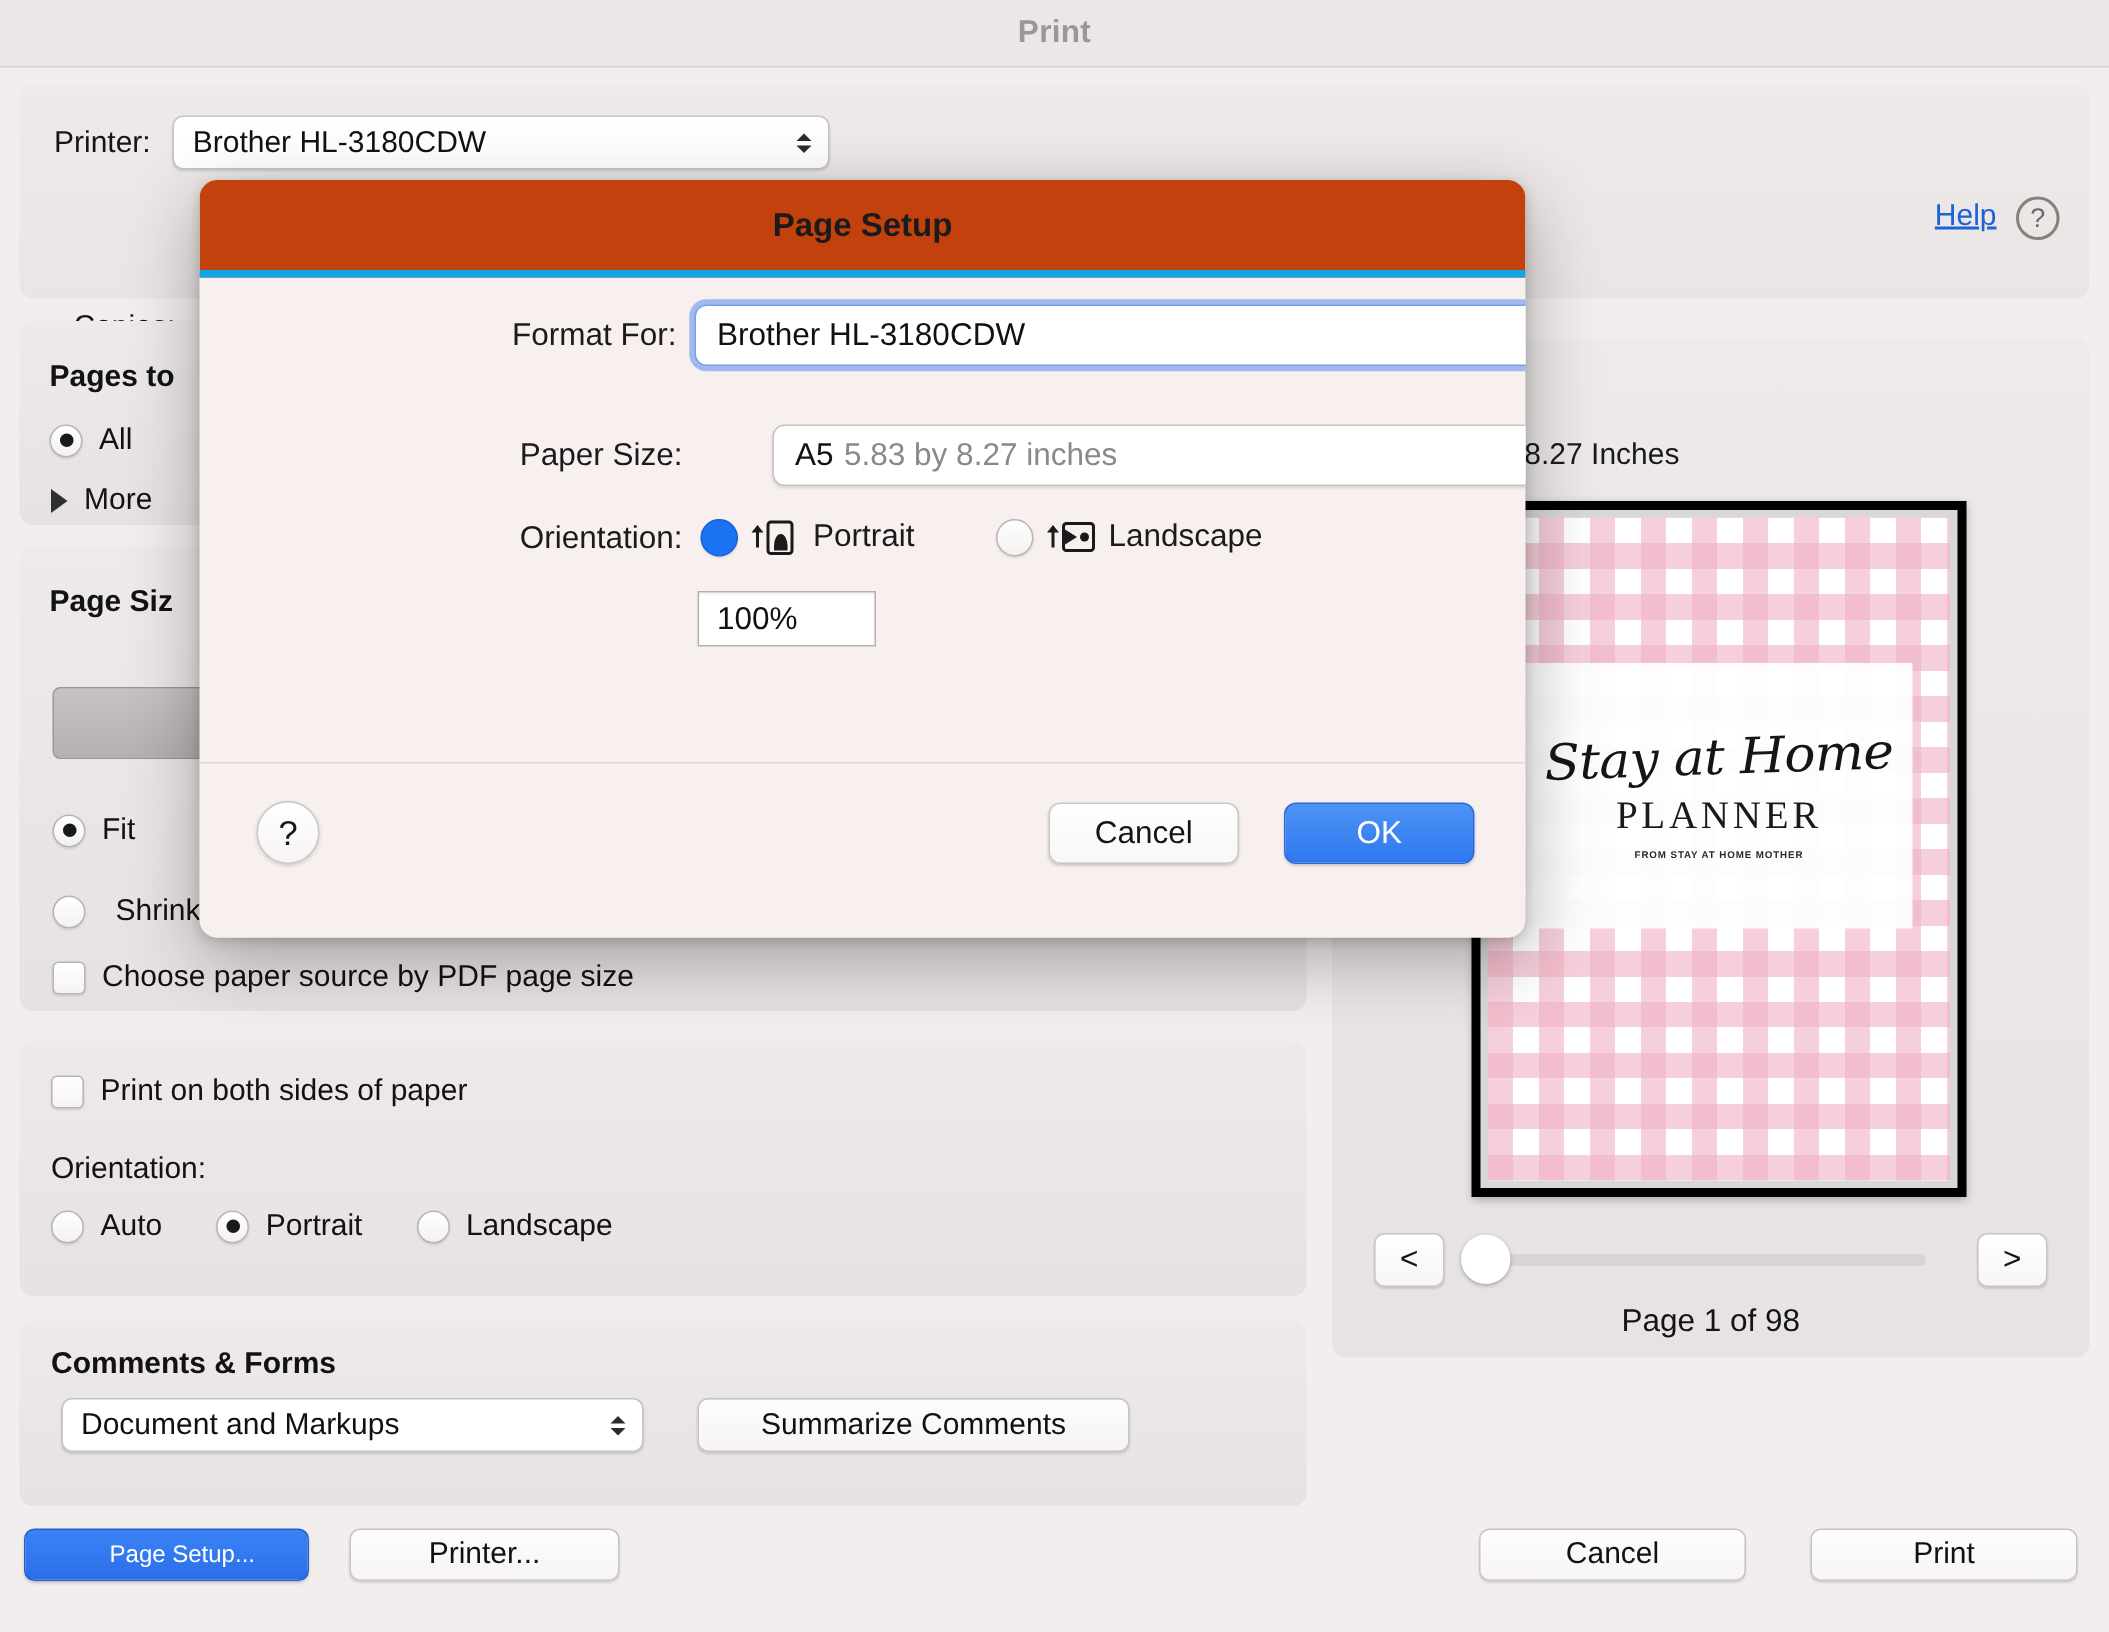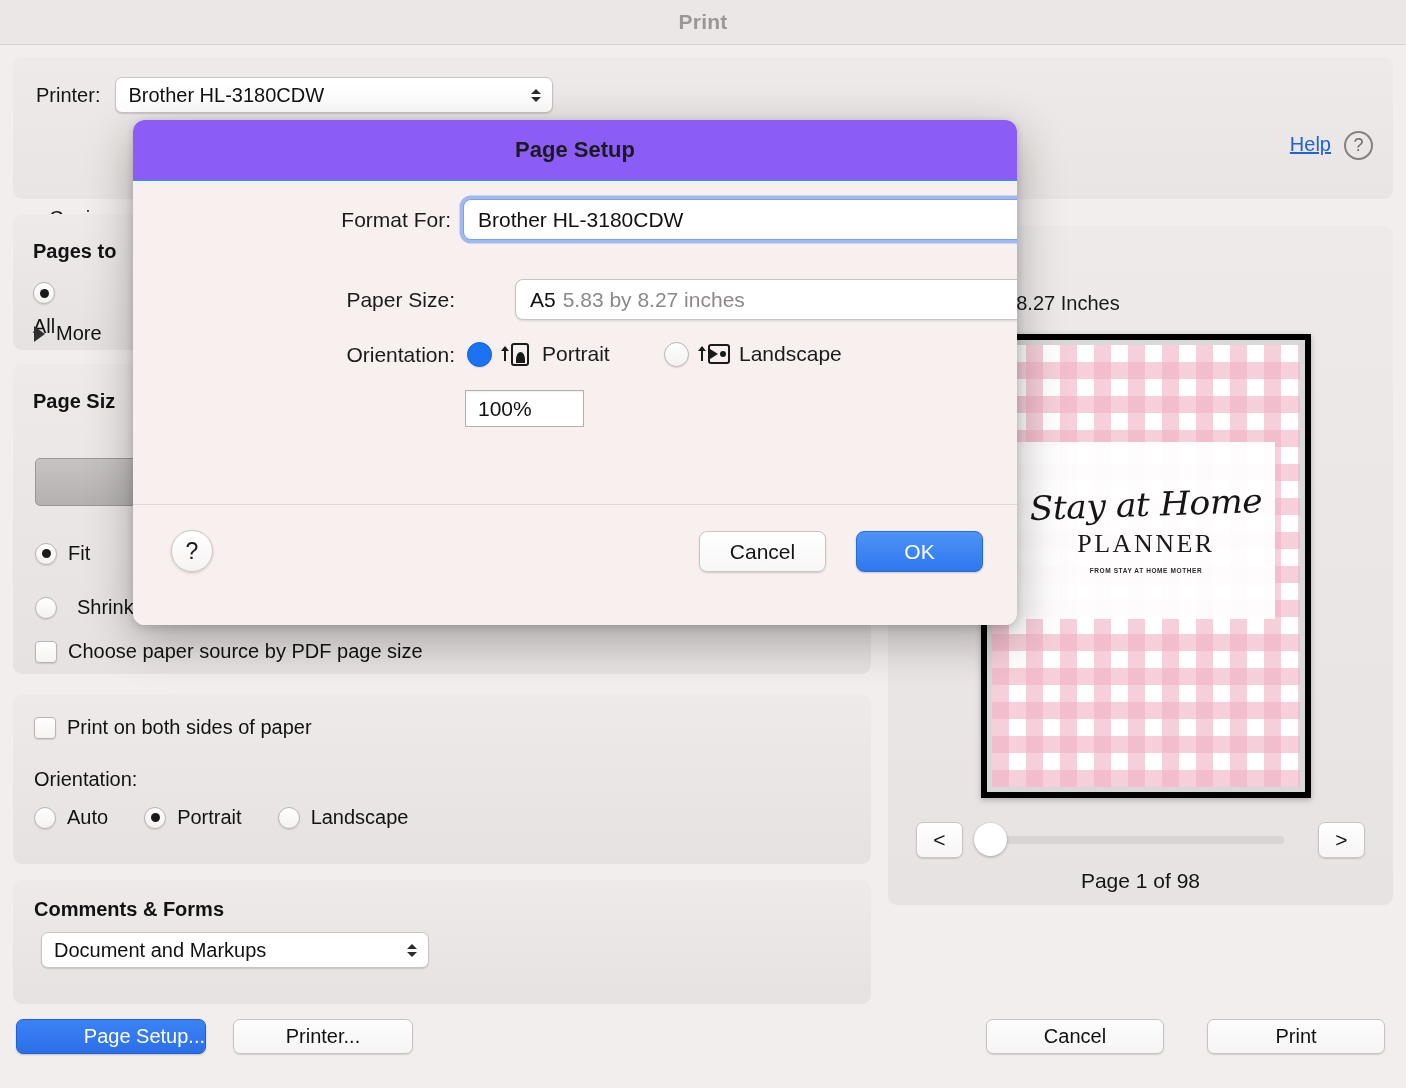--- a/index.html
+++ b/index.html
@@ -286,45 +286,45 @@
     position:absolute; left:0; right:0; top: 643px;
     text-align:center; font-size: 21px; color:#141414;
   }
 
   
   #page-setup-btn {
     position:absolute; left: 16px; top: 1019px;
     width: 190px; height: 35px;
     background: linear-gradient(180deg,#3b82f6,#2b6fe8);
     border: 0.5px solid #2360cf;
-    color: #fff; font-size: 20px;
+    color: #fff; font-size: 16px;
     border-radius: 7px;
-    display:flex; align-items:center; justify-content:flex-end;
+    display:flex; align-items:center; justify-content:center;
     box-shadow: 0 1px 2px rgba(0,0,0,0.2);
     box-sizing: border-box;
     padding-left: 21px;
   }
   #printer-btn { position:absolute; left: 233px; top: 1019px; width: 180px; height: 35px; }
   #cancel-btn  { position:absolute; left: 986px; top: 1019px; width: 178px; height: 35px; }
   #print-btn   { position:absolute; left: 1207px; top: 1019px; width: 178px; height: 35px; }
 
   
   #page-setup-sheet {
     position:absolute;
     left: 133px; top: 120px;
     width: 884px; height: 505px;
     background: #f7f0ef;
     border-radius: 12px;
     box-shadow: 0 14px 48px rgba(0,0,0,0.30), 0 2px 8px rgba(0,0,0,0.16);
     overflow: hidden;
   }
   #sheet-header {
     height: 60px;
-    background: #8b5cf6;
-    border-bottom: 1px solid #0ea5e9;
+    background: #c2410c;
+    border-bottom: 5px solid #0ea5e9;
     display:flex; align-items:center; justify-content:center;
   }
   #sheet-header .t { font-size: 22px; font-weight: bold; color:#1b1b1b; }
 
   #sheet-body { position:relative; height: 323px; }
   #sheet-footer {
     position:relative;
     height: 120px;
     border-top: 1px solid #e0d8d7;
     background:#f7f0ef;
@@ -467,21 +467,21 @@
     </div>
 
     <div class="copies-label">Copies:</div>
 
     <div class="help-link">Help</div>
     <div class="help-circle">?</div>
   </div>
 
   <div class="panel" id="panel-pages">
     <div class="panel-title" style="position:absolute;left:20px;top:26px;">Pages to</div>
-    <div class="opt-row" style="position:absolute;left:20px;top:68px;flex-direction:column;">
+    <div class="opt-row" style="position:absolute;left:20px;top:68px;">
       <span class="radio on"></span>
       <span>All</span>
     </div>
     <div class="opt-row" style="position:absolute;left:21px;top:108px;">
       <span class="disclosure"></span>
       <span>More </span>
     </div>
   </div>
 
   <div class="panel" id="panel-pagesize">
@@ -527,20 +527,23 @@
 
   <div class="panel" id="panel-comments">
     <div class="panel-title" style="position:absolute;left:21px;top:18px;">Comments &amp; Forms</div>
     <div class="popup" style="position:absolute;left:28px;top:52px;width:388px;">
       <span>Document and Markups</span>
       <span class="chev">
           <i class="up"></i>
           <i class="dn"></i>
         </span>
     </div>
+    <div class="btn" style="position:absolute;left:452px;top:52px;width:288px;height:36px;">
+      <span>Summarize Comments</span>
+    </div>
   </div>
 
   <div id="preview-panel">
     <div class="pv-scale">0%</div>
     <div class="pv-dims">3 x 8.27 Inches</div>
 
     <div id="preview-frame">
       <div id="preview-mat">
         <div id="preview-page">
           <div id="preview-card">

